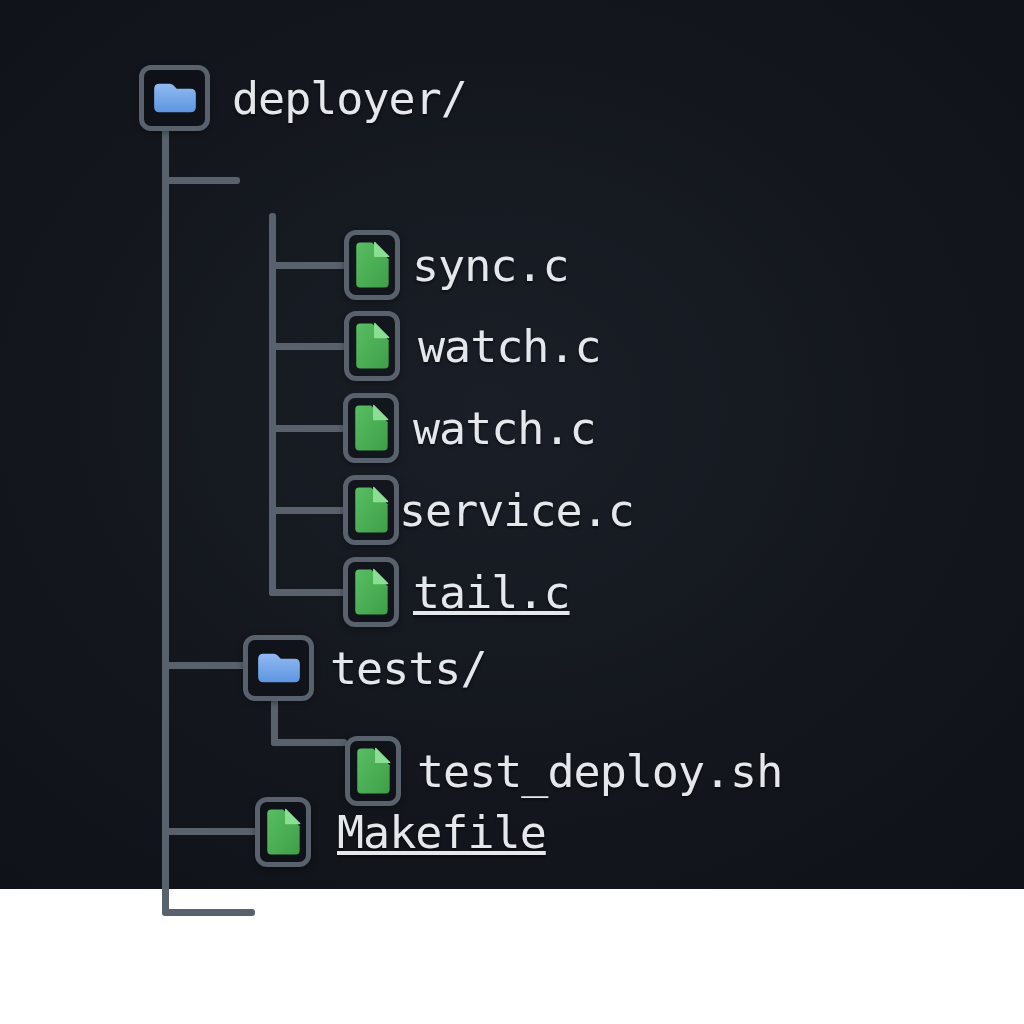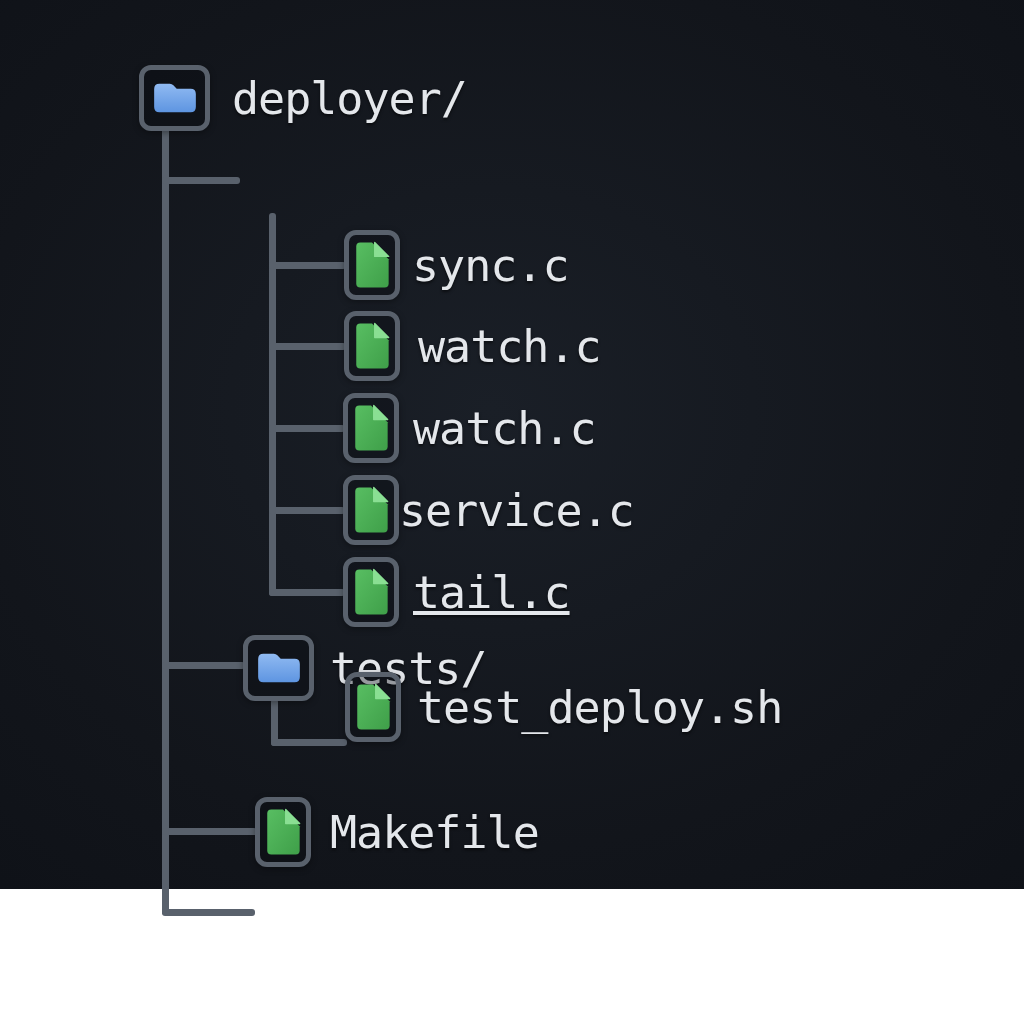--- a/index.html
+++ b/index.html
@@ -158,32 +158,32 @@
 
   <div class="row" style="left:243px; top:635px;">
     <div class="iconbox folder">
       <svg class="glyph" width="46" height="36">
           <use href="#sym-folder"></use>
         </svg>
     </div>
     <div class="label" style="margin-left:16px;">tests/</div>
   </div>
 
-  <div class="row" style="left:345px; top:672px;">
+  <div class="row" style="left:345px; top:736px;">
     <div class="iconbox file">
       <svg class="glyph" width="36" height="50">
           <use href="#sym-file-green"></use>
         </svg>
     </div>
     <div class="label" style="margin-left:16px;">test_deploy.sh</div>
   </div>
 
   <div class="row" style="left:255px; top:797px;">
     <div class="iconbox file">
       <svg class="glyph" width="36" height="50">
           <use href="#sym-file-green"></use>
         </svg>
     </div>
-    <div class="label" style="margin-left:19px;">Makefile</div>
+    <div class="label" style="margin-left:26px;text-decoration:underline;">Makefile</div>
   </div>
 
 
 </div>
 
 </body></html>

